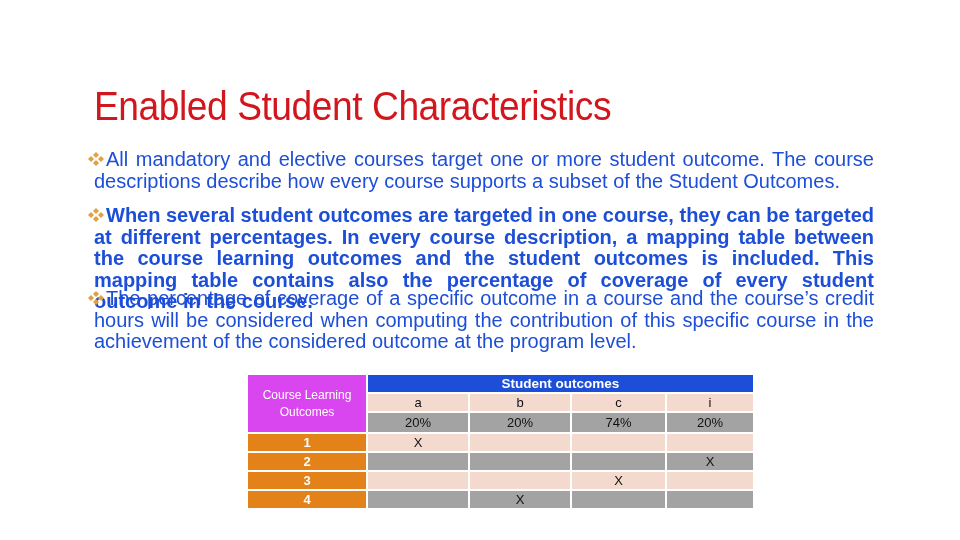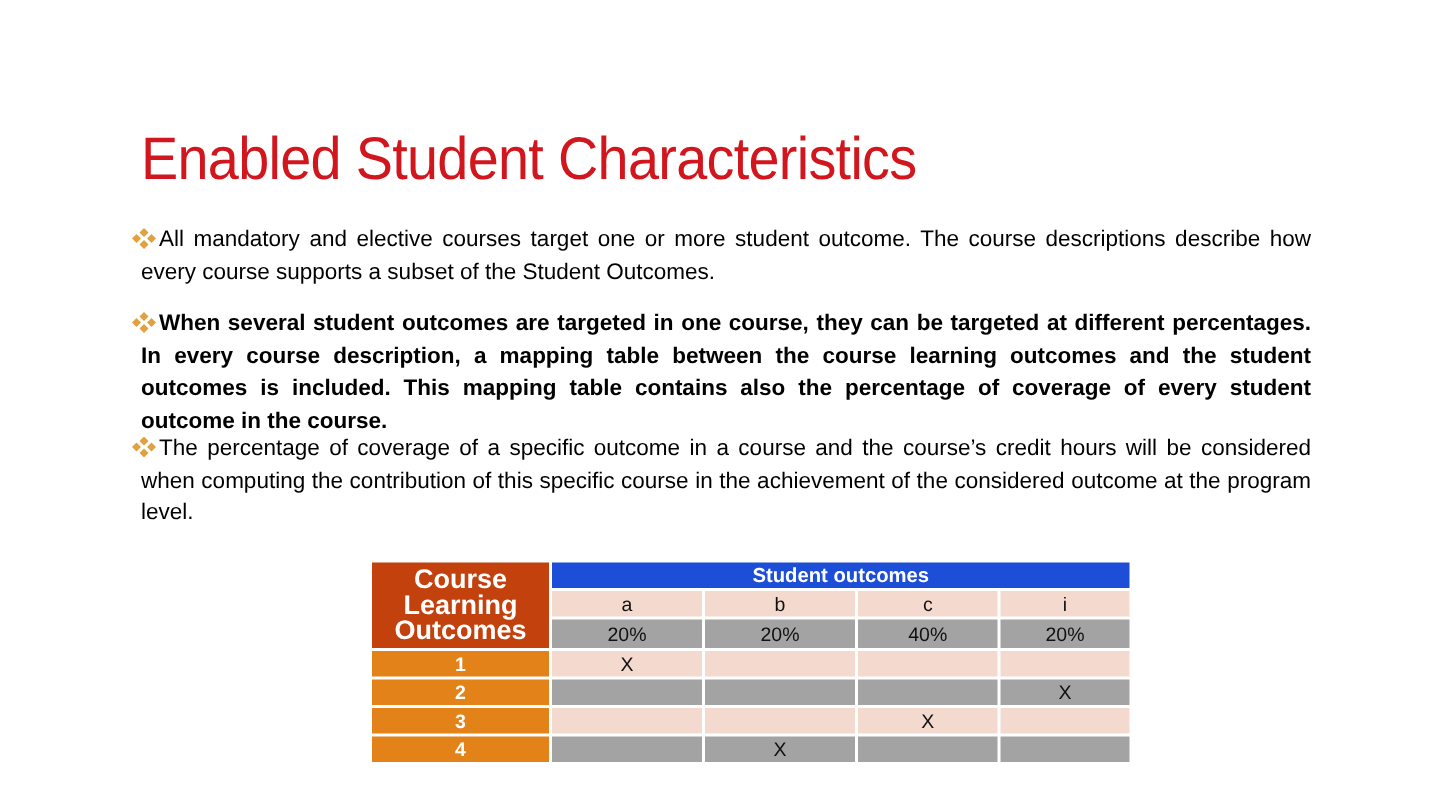--- a/index.html
+++ b/index.html
@@ -8,39 +8,39 @@
     font-family: "Liberation Sans", "DejaVu Sans", sans-serif;
   }
   .title {
     position:absolute; left:94px; top:84px;
     font-size:40px; color:#d2161e; letter-spacing:-0.5px; white-space:nowrap;
     font-family: "Liberation Sans", sans-serif; font-weight:normal;
     transform: scaleX(0.93); transform-origin:left top;
   }
   .bullet-block {
     position:absolute; left:94px; width:780px;
-    font-size:15px; line-height:21.5px; color:#000000;
+    font-size:20px; line-height:21.5px; color:#1d4ed8;
     text-align:justify; text-align-last:left;
   }
   .bullet-block .diamond {
     position:absolute; left:-6px; top:3px; width:16px; height:14px;
   }
   .bullet-block .text { display:block; text-indent:12px; }
   .b1 { top:149px; }
   .b2 { top:205px;font-weight:bold; }
   .b3 { top:288px; }
 
   table.map {
     position:absolute; left:248px; top:375px; border-collapse:separate; border-spacing:2px 2px;
     font-size:13px; color:#111;
     margin:-2px;
   }
   table.map td { padding:0; text-align:center; height:17px; line-height:17px; }
   .hdr-left {
-    background:#c2410c; color:#ffffff; font-weight:bold; width:118px; font-size:18px; line-height:19px;
+    background:#d946ef; color:#ffffff; font-weight:normal; width:118px; font-size:12px; line-height:19px;
   }
   .hdr-top { background:#1d4ed8; color:#ffffff; font-weight:bold; height:16px; line-height:16px; font-size:13.5px; }
   .row-num { background:#e28219; color:#ffffff; font-weight:bold; }
   .c-dark { background:#f4d9cf; }
   .c-light { background:#a3a3a3; }
   .colA { width:100px; } .colB { width:100px; } .colC { width:93px; } .colI { width:86px; }
 </style>
 </head>
 <body>
 
@@ -85,21 +85,21 @@
     </tr>
     <tr>
       <td class="c-dark colA">a</td>
       <td class="c-dark colB">b</td>
       <td class="c-dark colC">c</td>
       <td class="c-dark colI">i</td>
     </tr>
     <tr>
       <td class="c-light" style="height:19px">20%</td>
       <td class="c-light">20%</td>
-      <td class="c-light">40%</td>
+      <td class="c-light">74%</td>
       <td class="c-light">20%</td>
     </tr>
     <tr>
       <td class="row-num">1</td>
       <td class="c-dark">X</td>
       <td class="c-dark"></td>
       <td class="c-dark"></td>
       <td class="c-dark"></td>
     </tr>
     <tr>

